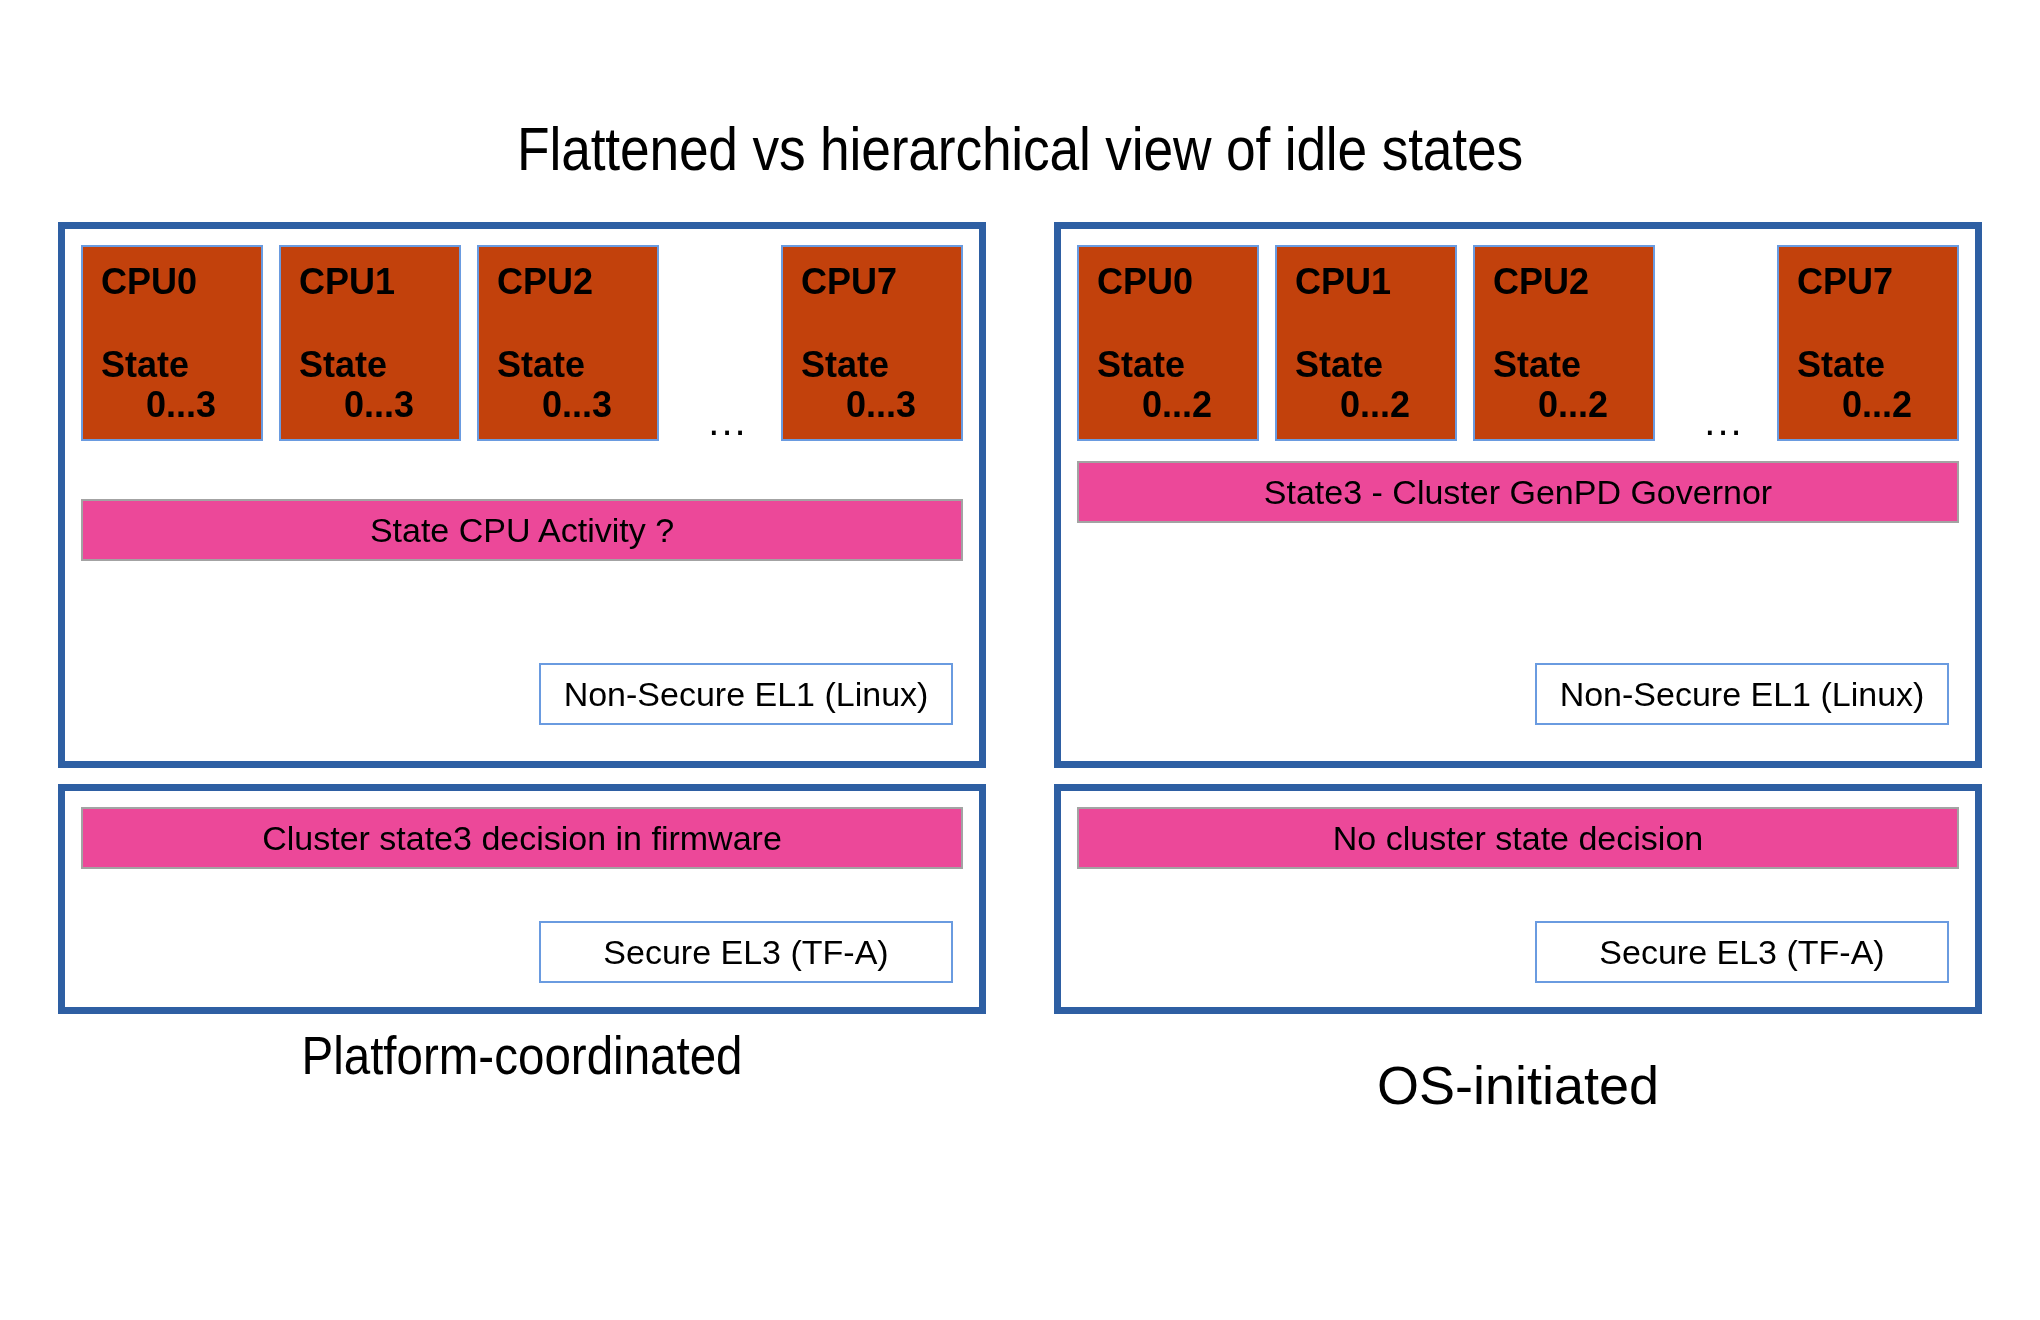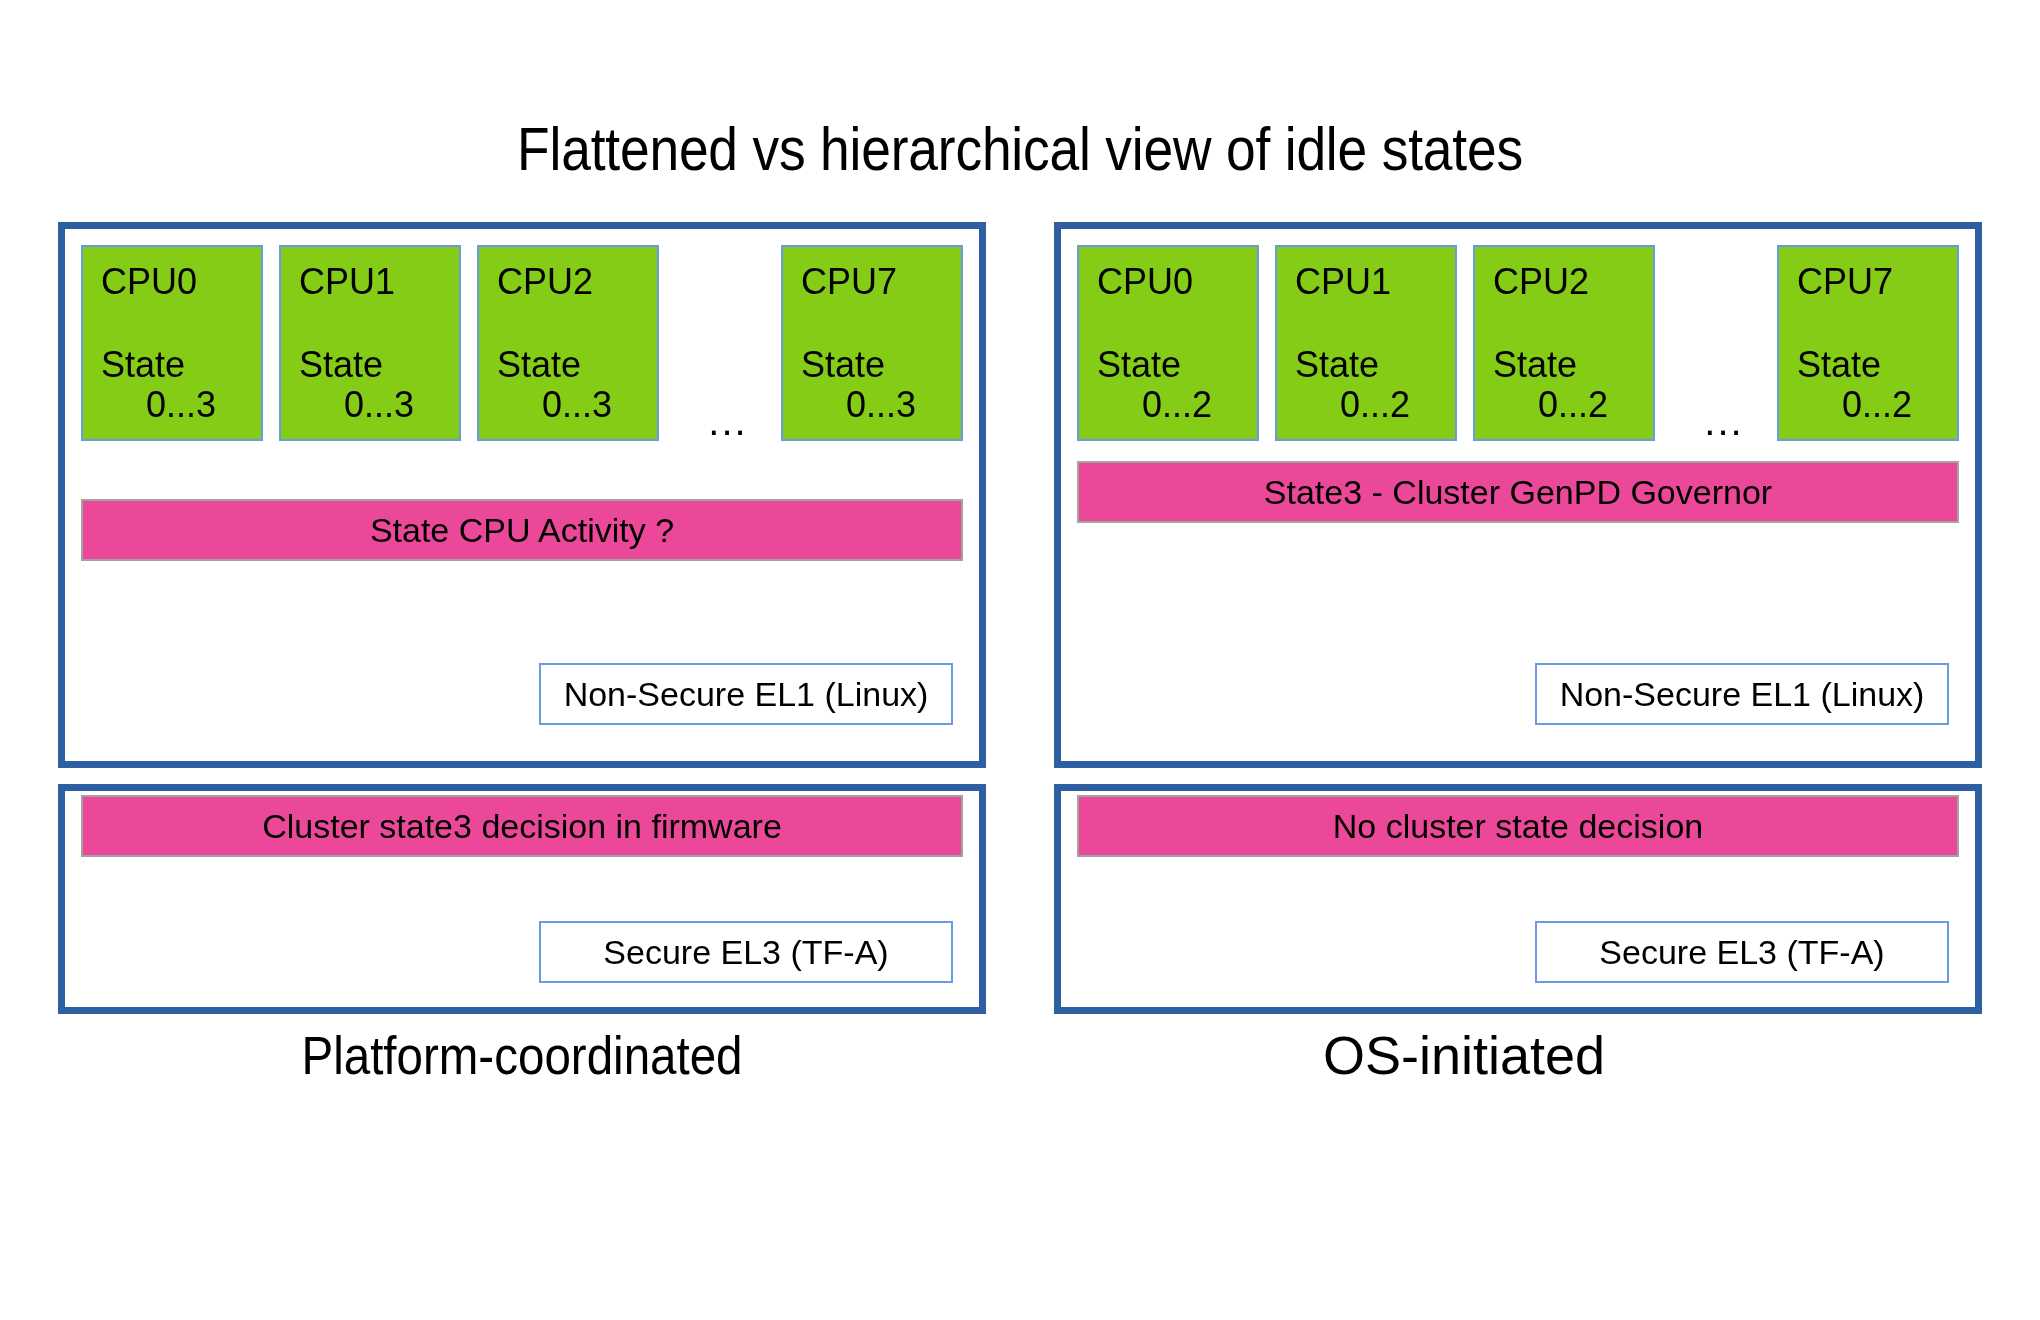--- a/index.html
+++ b/index.html
@@ -41,37 +41,38 @@
   #column-left  { left: 58px; }
   #column-right { left: 1054px; }
 
   .panel {
     box-sizing: border-box;
     border: 7px solid #2E5FA3;
     background: #ffffff;
     position: relative;
   }
   .panel-os   { height: 546px; padding: 16px 16px 0 16px; }
-  .panel-fw   { height: 230px; padding: 4px 16px 0 16px; margin-top: 16px; }
+  .panel-fw   { height: 230px; padding: 16px 16px 0 16px; margin-top: 16px; }
 
   
   .cpu-row {
     display: flex;
     align-items: flex-start;
     height: 200px;
   }
   .cpu-box {
     box-sizing: border-box;
     border: 2px solid #6A9BE0;
-    background: #84cc16;
+    background: #c2410c;
     width: 182px;
     height: 196px;
     padding: 16px 0 0 18px;
     margin-right: 16px;
     flex: 0 0 auto;
+    font-weight: bold;
   }
   .cpu-name {
     font-size: 36px;
     line-height: 1.05;
     white-space: nowrap;
   }
   .cpu-state {
     font-size: 36px;
     line-height: 1.12;
     margin-top: 44px;
@@ -133,21 +134,21 @@
   .caption {
     position: absolute;
     top: 1028px;
     width: 928px;
     text-align: center;
     font-size: 54px;
     line-height: 1;
     white-space: nowrap;
   }
   #caption-left  { left: 58px;   transform: scaleX(0.88); transform-origin: center top; }
-  #caption-right { left: 1000px; }
+  #caption-right { left: 1054px; margin-top: 30px; }
 </style>
 </head>
 <body>
 
 <div id="slide-title">Flattened vs hierarchical view of idle states</div>
 
 <div class="column" id="column-left">
 
   <div class="panel panel-os">
 

